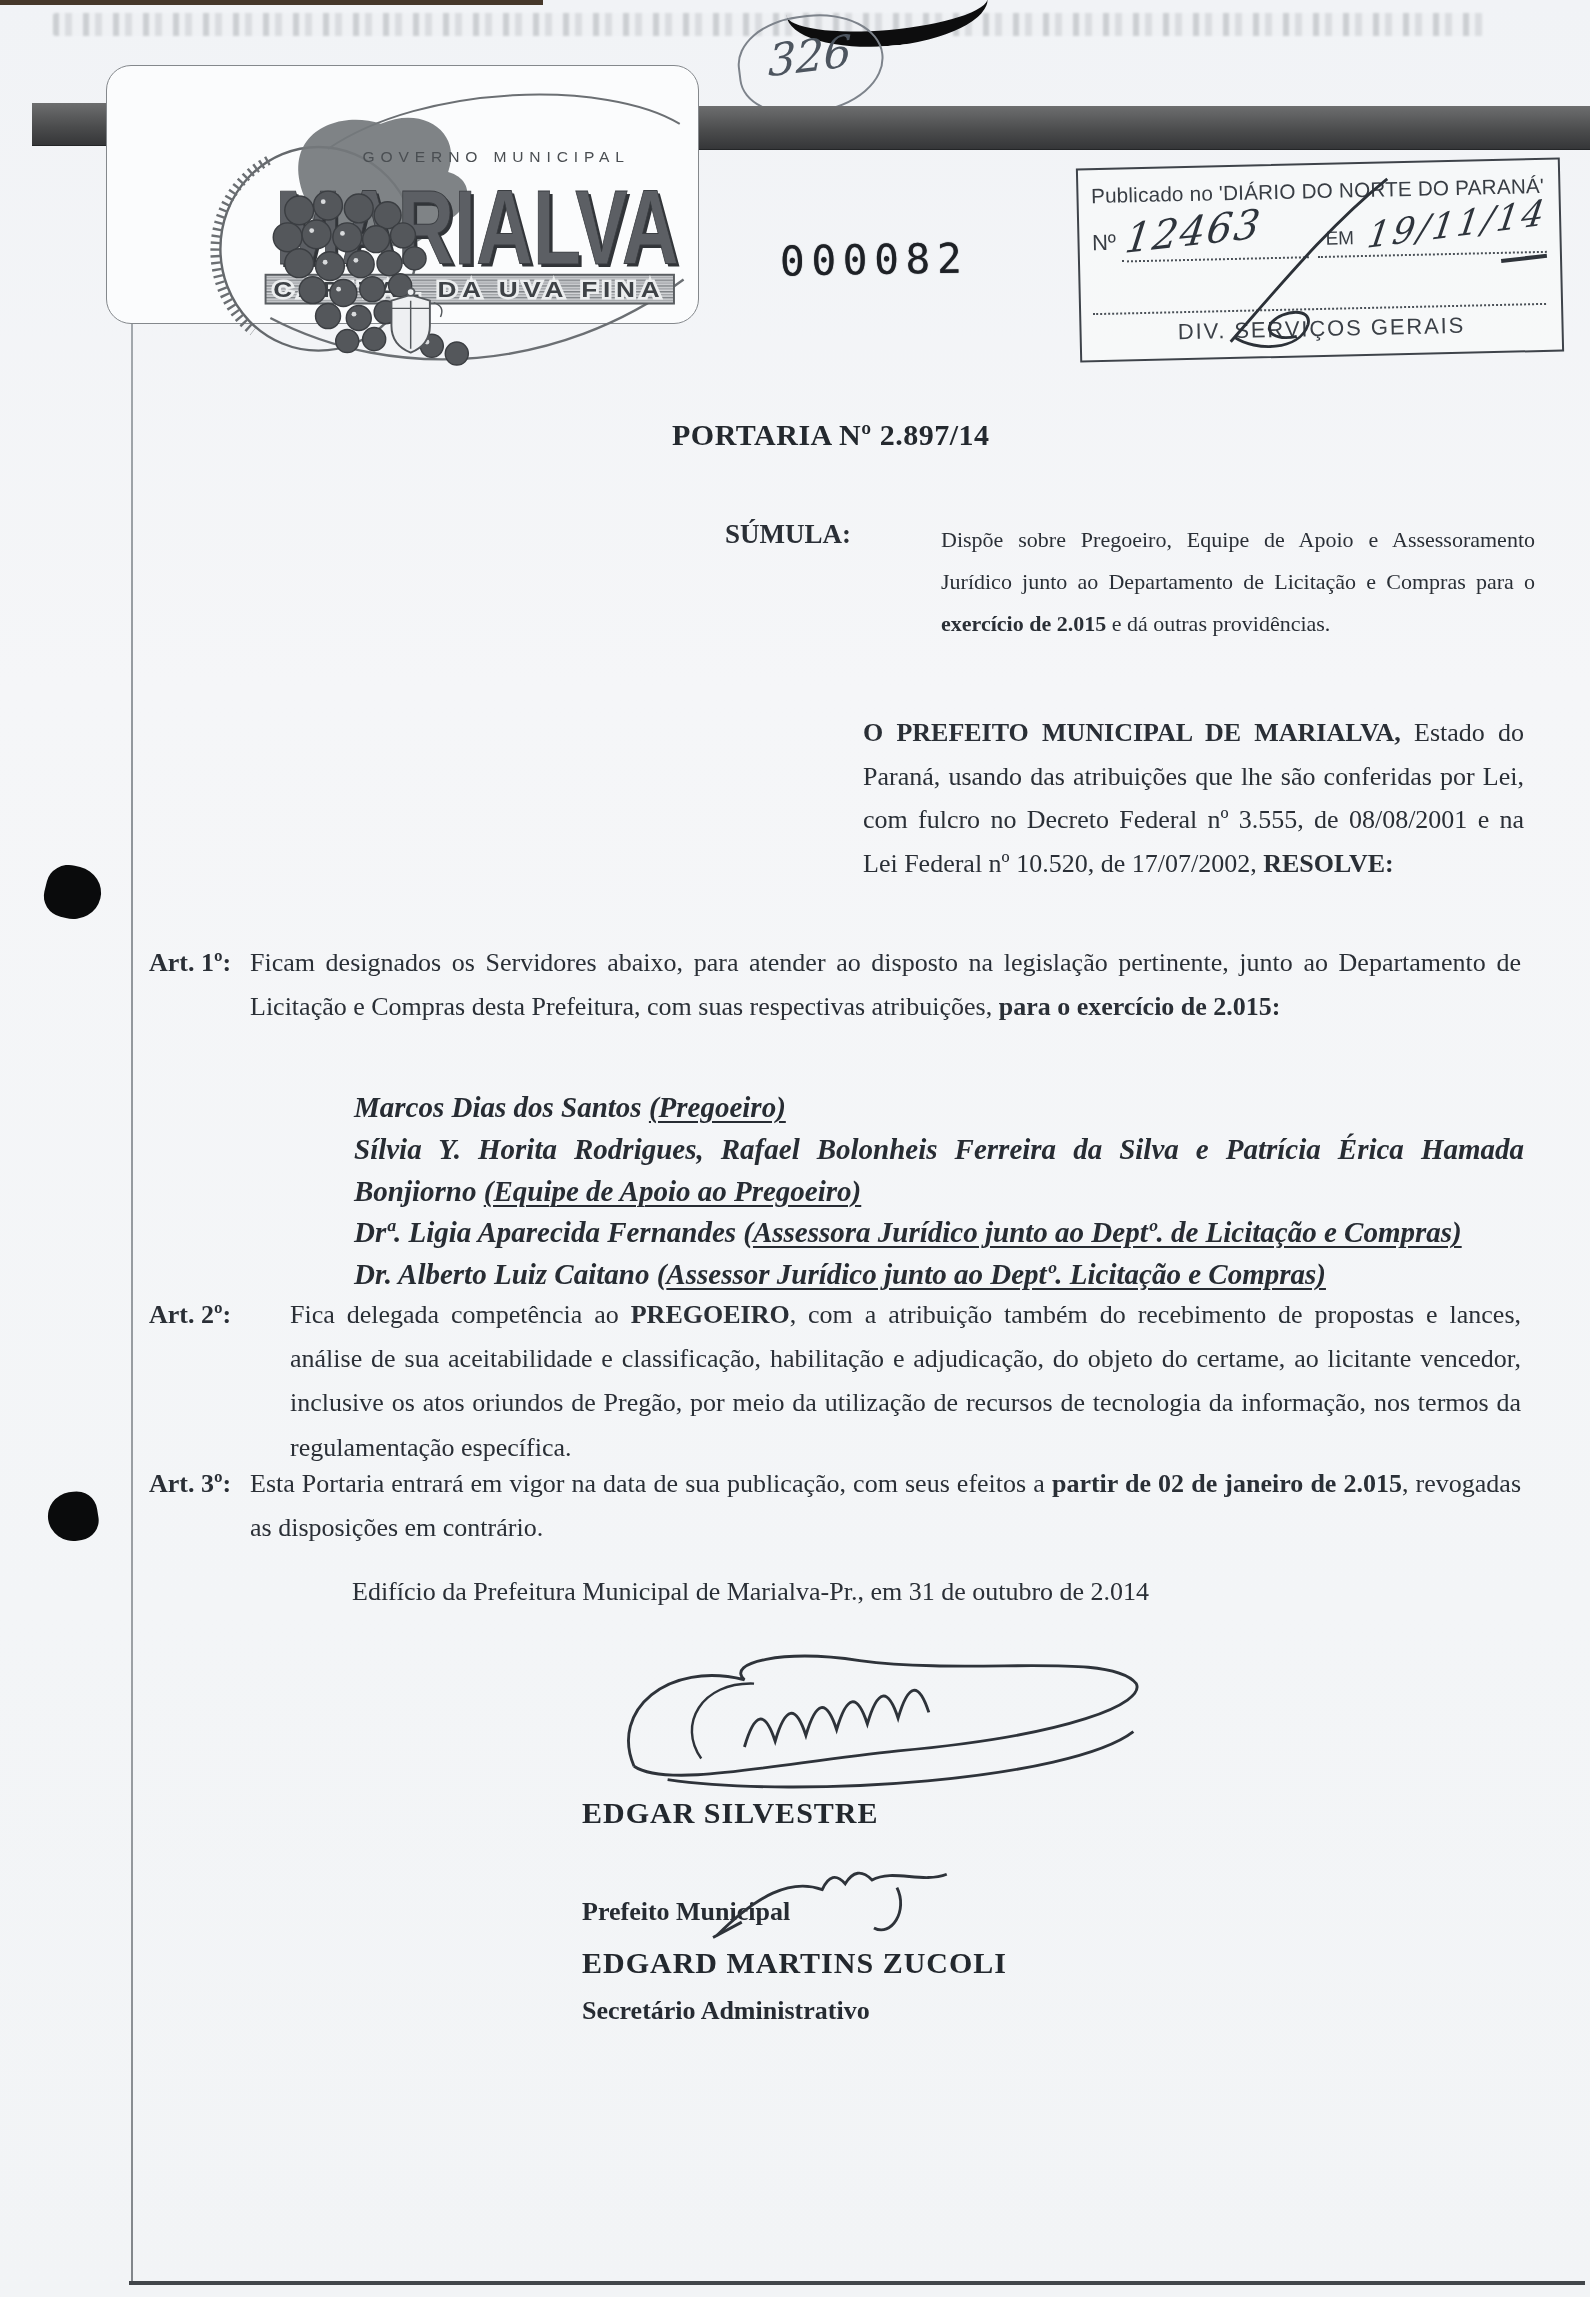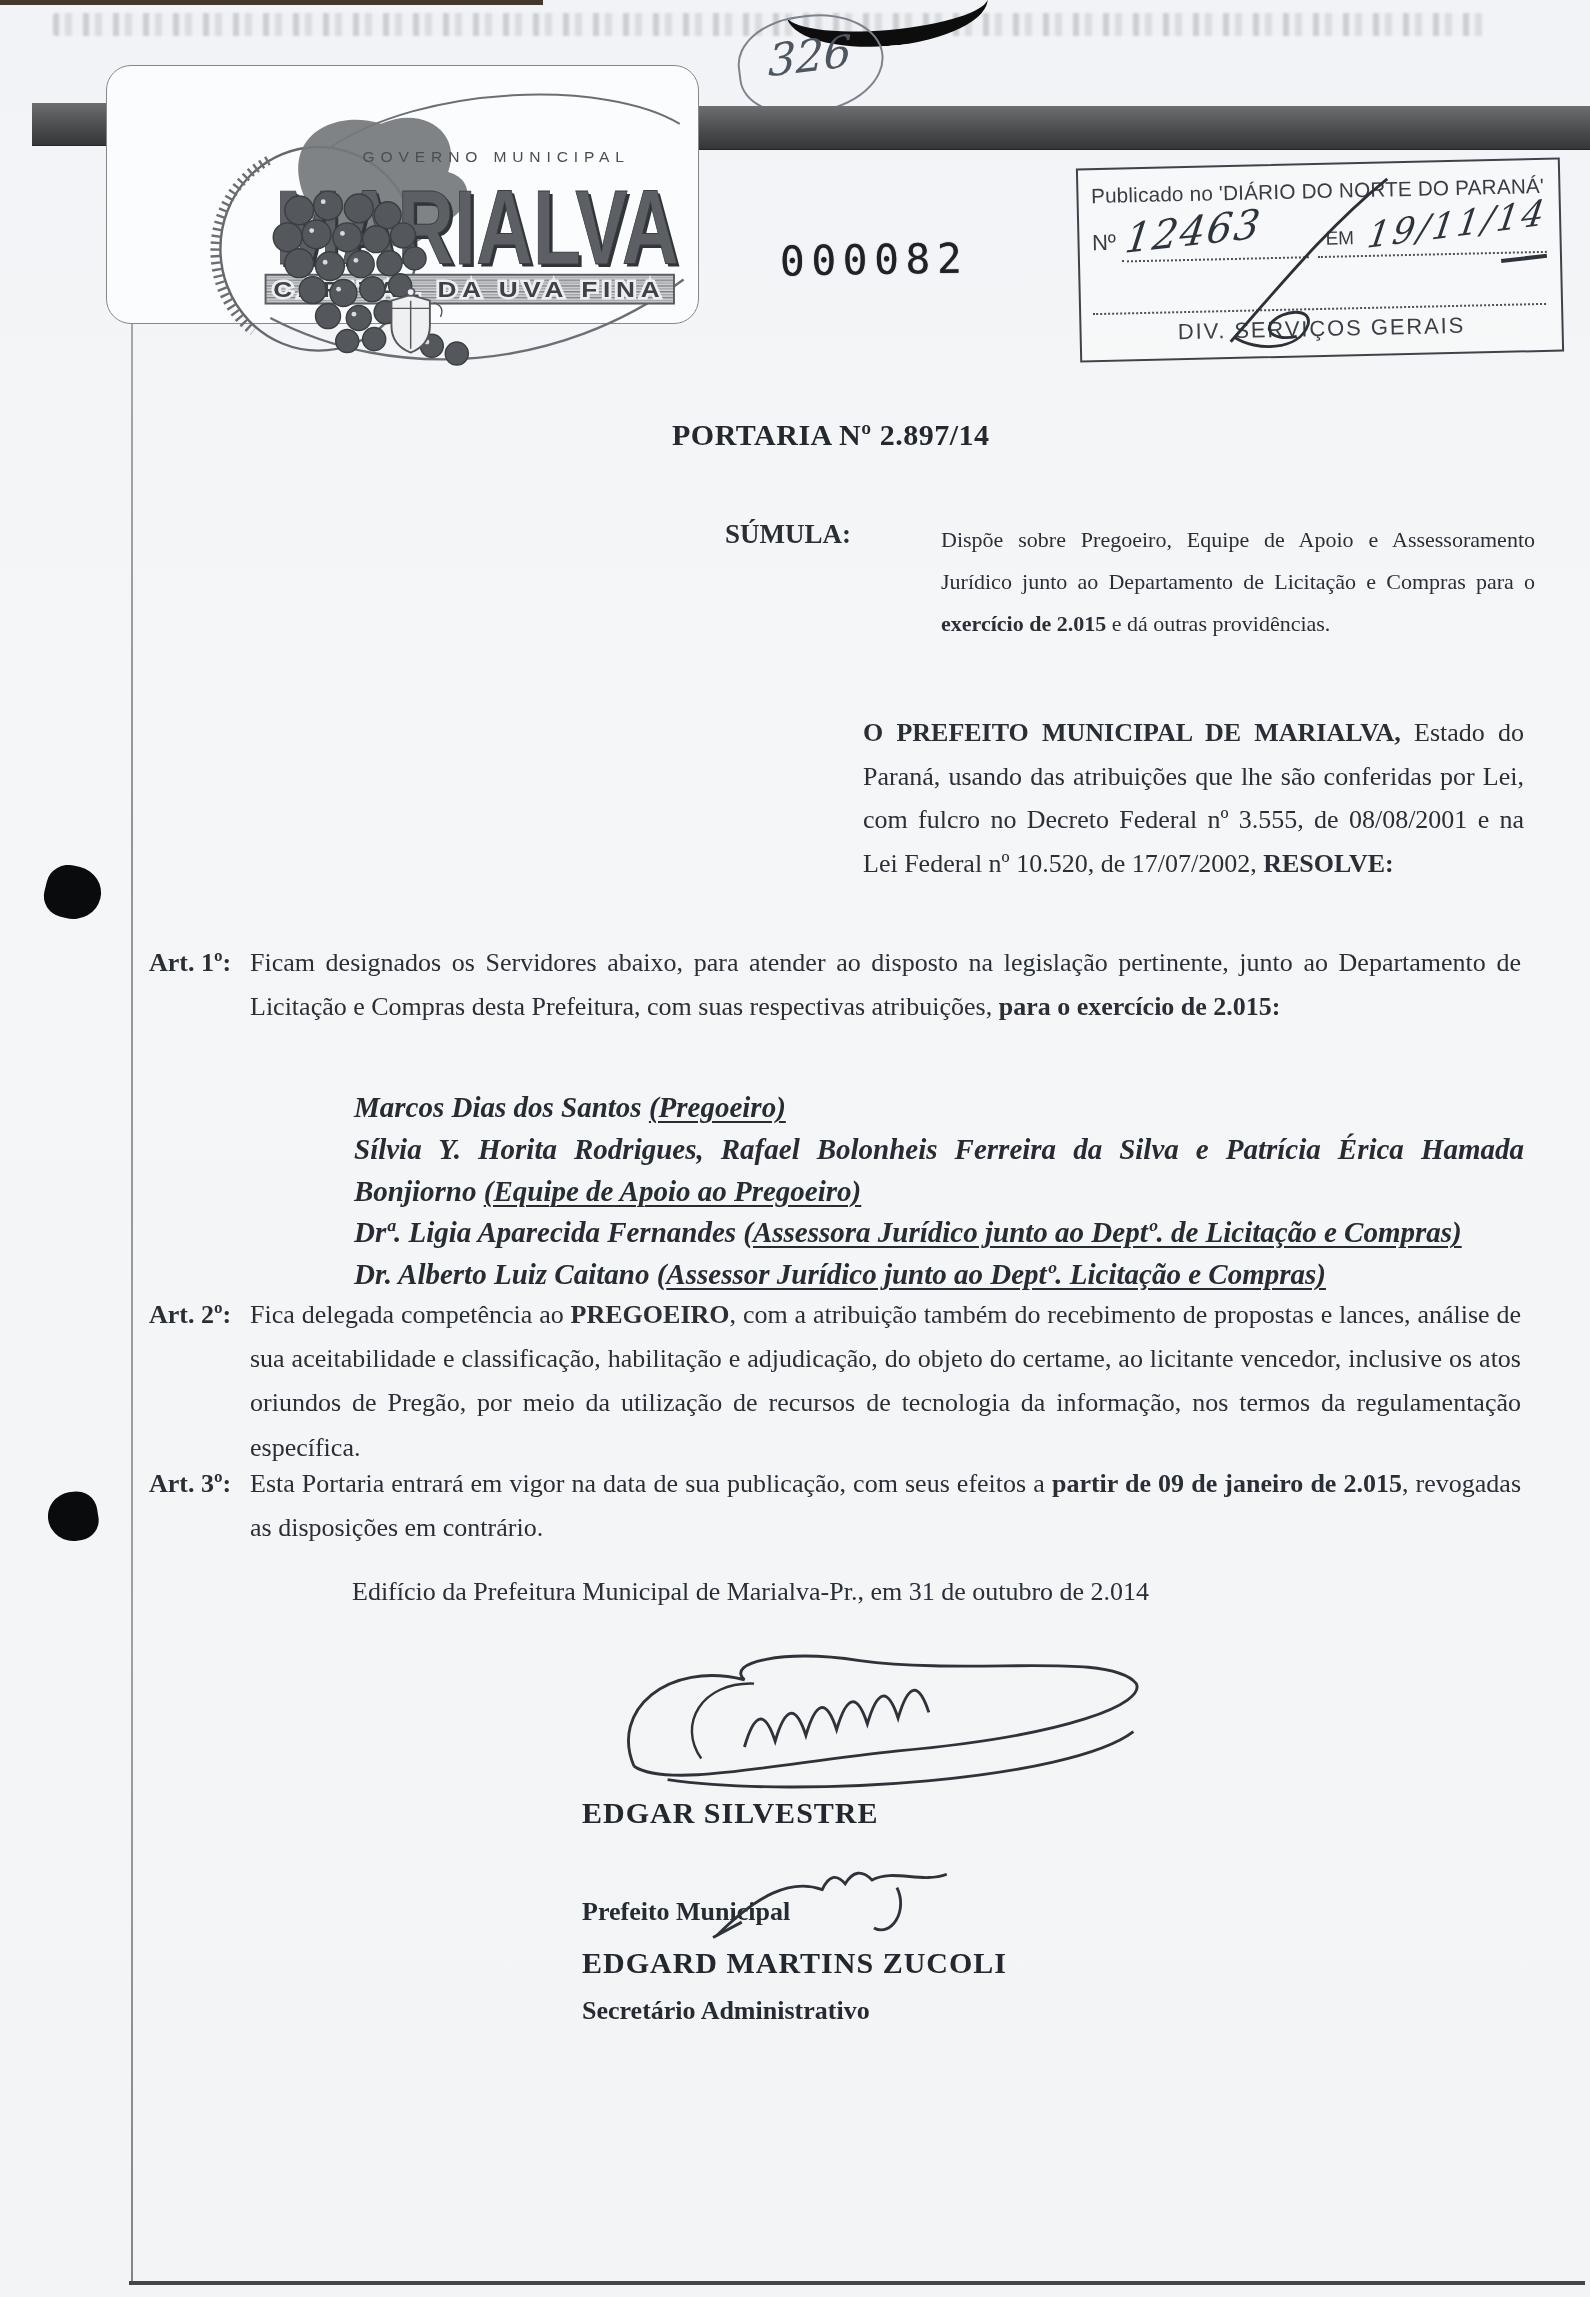--- a/index.html
+++ b/index.html
@@ -56,21 +56,21 @@
   
   .doc-title{position:absolute;left:672px;top:418px;font-size:30px;font-weight:bold;letter-spacing:0.5px;color:#24292f;}
   .sumula{position:absolute;left:677px;top:519px;display:flex;margin-left:48px;}
   .sumula-label{flex:0 0 216px;font-size:27px;font-weight:bold;}
   .sumula-text{width:594px;text-align:justify;font-size:22px;line-height:1.92;}
   .preamble{position:absolute;left:863px;top:711px;width:661px;text-align:justify;font-size:26px;line-height:1.68;}
   .article{position:absolute;left:149px;width:1372px;display:flex;}
   .article-label{flex:0 0 101px;font-size:26px;font-weight:bold;line-height:1.7;}
   .article-body{width:1271px;text-align:justify;font-size:26px;line-height:1.7;}
   .article-1{top:941px;}
-  .article-2{top:1293px;}
+  .article-2{top:1293px;gap:40px;}
   .article-3{top:1462px;}
   .b{font-weight:bold;}
   .u{text-decoration:underline;text-decoration-thickness:1.9px;text-underline-offset:3.8px;}
   .names{position:absolute;left:354px;top:1087px;width:1170px;font-size:29px;font-style:italic;font-weight:bold;line-height:1.44;color:#272c33;}
   .names p{margin:0;}
   .names p.justify{text-align:justify;}
   .closing-line{position:absolute;left:352px;top:1577px;font-size:26px;}
   .sig-name-block{position:absolute;left:582px;width:576px;text-align:left;}
   .sig-name{font-size:30px;font-weight:bold;letter-spacing:1px;color:#23282e;}
   .sig-role{font-size:26px;font-weight:bold;color:#262b32;}
@@ -215,21 +215,21 @@
     <p><span>Dr. Alberto Luiz Caitano (</span><span class="u">Assessor Jurídico junto ao Deptº. Licitação e Compras)</span></p>
   </div>
 
   <div class="article article-2">
     <div class="article-label">Art. 2º:</div>
     <div class="article-body"><span>Fica delegada competência ao </span><span class="b">PREGOEIRO</span><span>, com a atribuição também do recebimento de propostas e lances, análise de sua aceitabilidade e classificação, habilitação e adjudicação, do objeto do certame, ao licitante vencedor, inclusive os atos oriundos de Pregão,  por meio da utilização de recursos de tecnologia da informação, nos termos da regulamentação específica.</span></div>
   </div>
 
   <div class="article article-3">
     <div class="article-label">Art. 3º:</div>
-    <div class="article-body"><span>Esta Portaria entrará em vigor na data de sua publicação, com seus efeitos a </span><span class="b">partir de 09 de janeiro de 2.015</span><span>, revogadas as disposições em contrário.</span></div>
+    <div class="article-body"><span>Esta Portaria entrará em vigor na data de sua publicação, com seus efeitos a </span><span class="b">partir de 02 de janeiro de 2.015</span><span>, revogadas as disposições em contrário.</span></div>
   </div>
 
   <div class="closing-line">Edifício da Prefeitura Municipal de Marialva-Pr., em 31 de outubro de 2.014</div>
 
   <svg class="sig-svg sig-svg-1" width="557" height="159" viewBox="0 0 580 165">
     <path d="M25,128 C0,70 60,18 140,38 C120,20 180,6 260,18 C380,34 520,8 548,42 C558,62 480,96 300,112 C180,124 60,152 25,128" fill="none" stroke="#2e333a" stroke-width="3"></path>
     <path d="M140,108 q16,-55 32,-6 q16,-55 32,-6 q16,-55 32,-6 q16,-55 32,-6 q16,-55 32,-6 q16,-55 32,-6" fill="none" stroke="#2e333a" stroke-width="3"></path>
     <path d="M60,142 C200,162 480,142 545,92" fill="none" stroke="#2e333a" stroke-width="3"></path>
     <path d="M95,120 C70,85 95,40 150,42" fill="none" stroke="#2e333a" stroke-width="2.5"></path>
   </svg>

